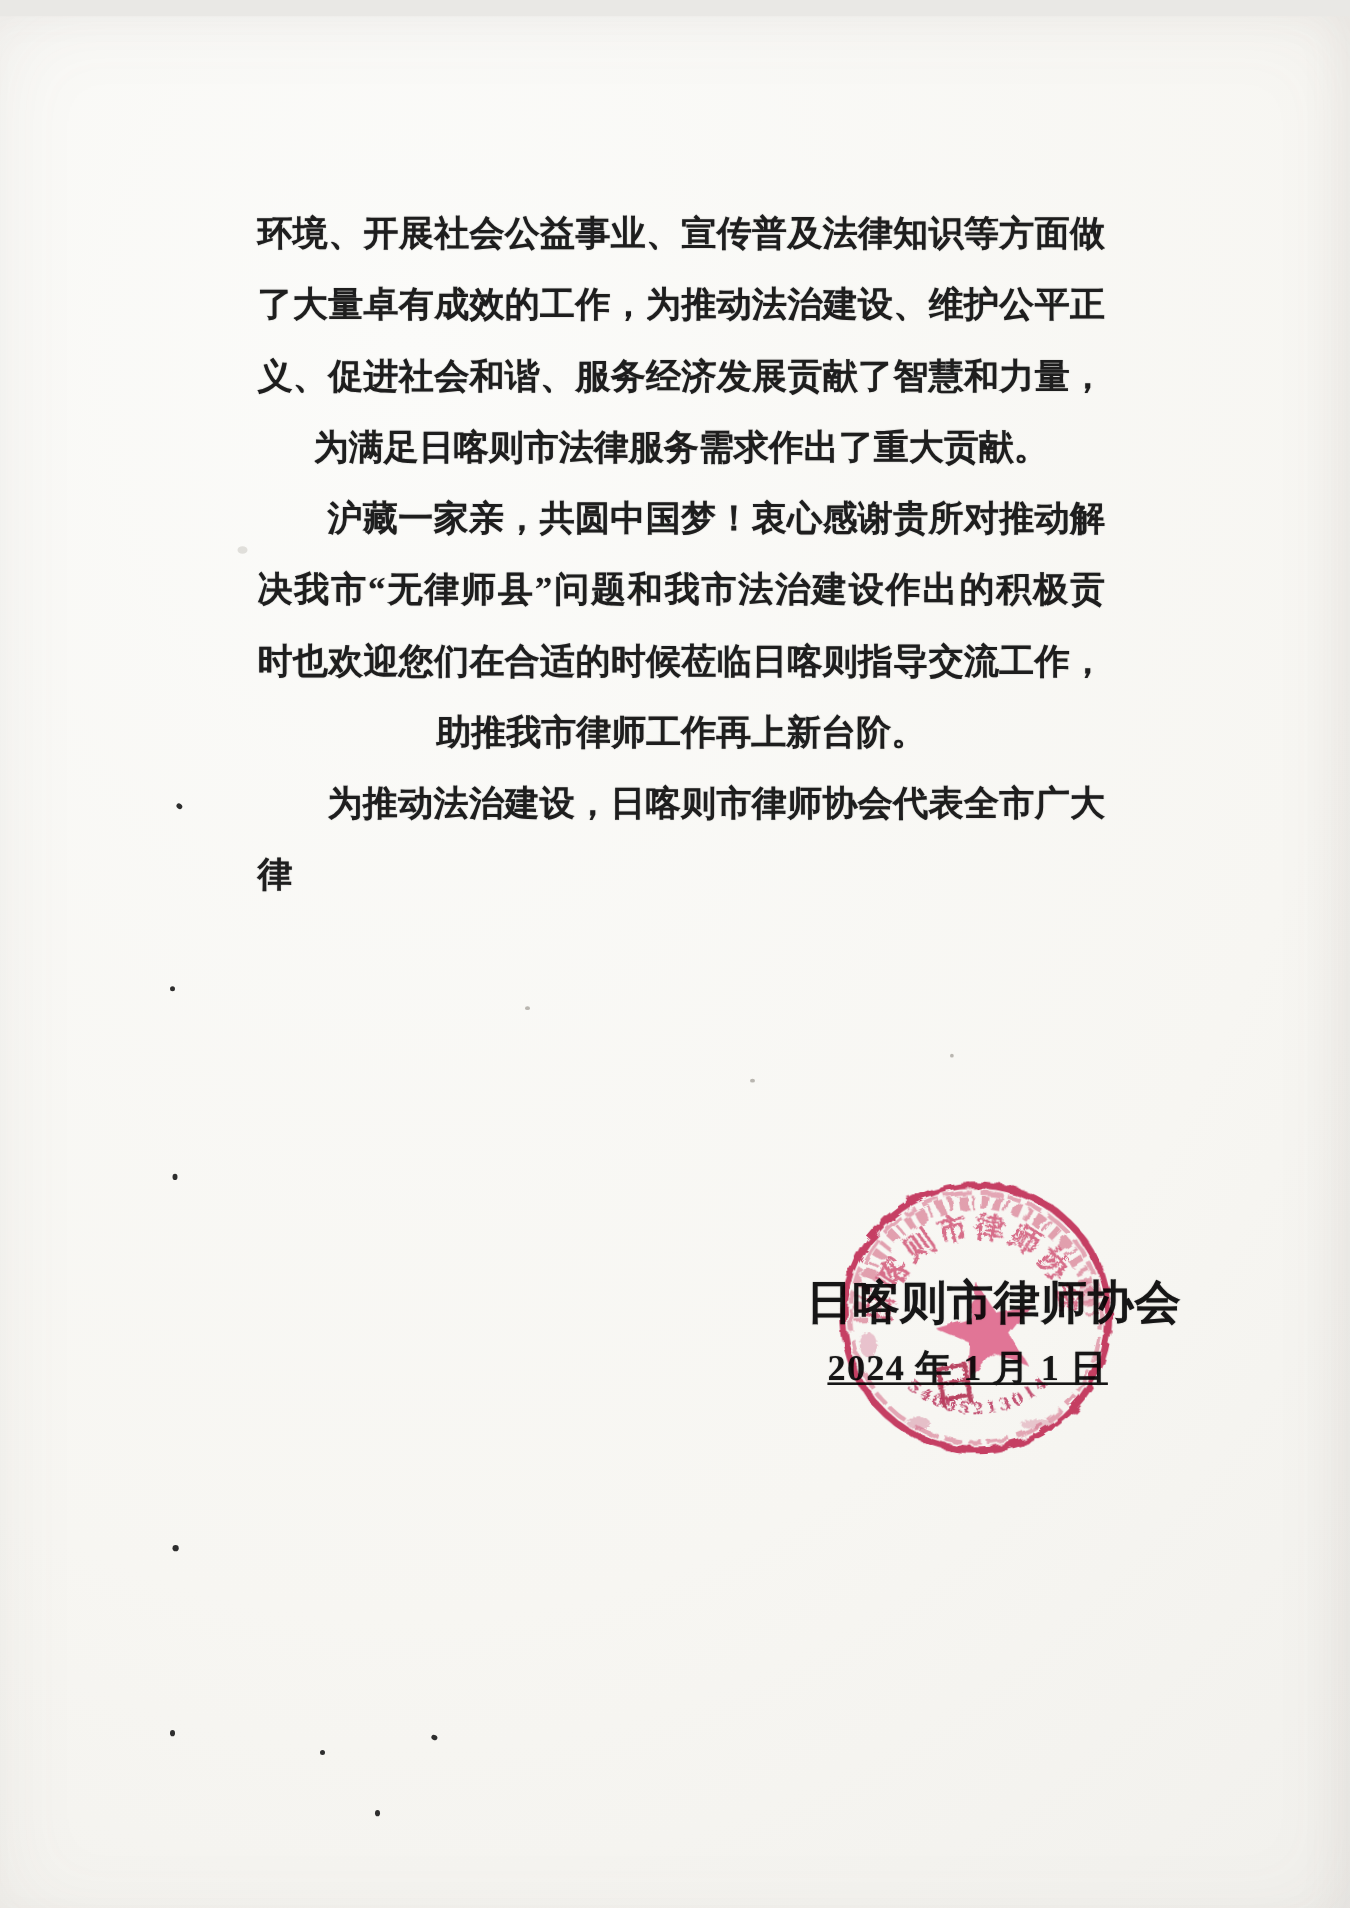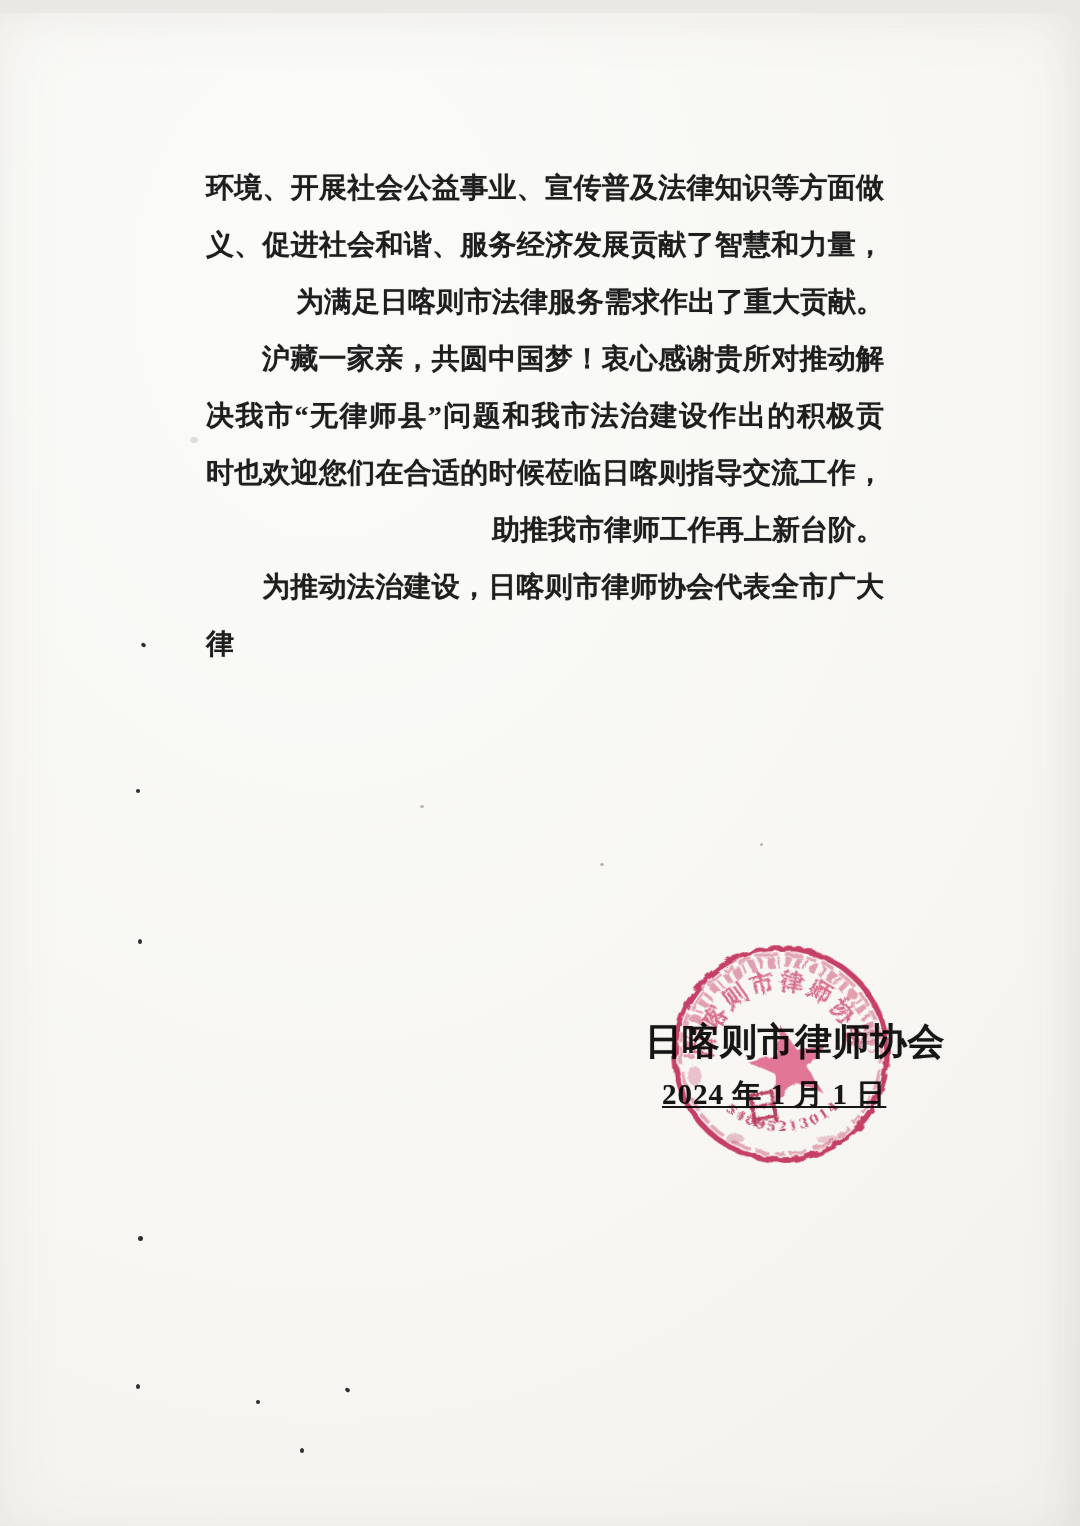--- a/index.html
+++ b/index.html
@@ -13,21 +13,21 @@
   }
   .page::after{
     content:"";position:absolute;inset:0;pointer-events:none;
     box-shadow:inset 0 0 70px rgba(110,105,95,.07), inset -14px 0 30px rgba(110,105,95,.05);
   }
   .body-text{
     position:absolute;left:206px;top:146px;width:678px;
     font-size:28px;line-height:57px;color:#1e1e1e;font-weight:600;
     text-shadow:0 0 1px rgba(25,25,25,.4);
   }
-  .line{white-space:normal;text-align:right;}
+  .line{white-space:normal;text-align:center;}
   .line.fill{text-align:justify;text-align-last:justify;}
   .line.indent{text-indent:56px;}
   .signature{
     position:absolute;left:645px;top:1004px;
     font-size:37px;letter-spacing:0.5px;color:#161616;font-weight:600;
     text-shadow:0 0 1px rgba(25,25,25,.4);z-index:2;
   }
   .date{
     position:absolute;left:662px;top:1062px;
     font-size:29px;letter-spacing:1px;color:#161616;font-weight:600;
@@ -41,20 +41,21 @@
   .speck{position:absolute;background:#2e2e2e;border-radius:50%;z-index:1;}
   .speck.faint{background:#b9b6b0;}
 </style>
 </head>
 <body>
 
 <div class="page">
 
   <div class="body-text">
     <div class="line fill">环境、开展社会公益事业、宣传普及法律知识等方面做</div>
+    <div class="line fill">了大量卓有成效的工作，为推动法治建设、维护公平正</div>
     <div class="line fill">义、促进社会和谐、服务经济发展贡献了智慧和力量，</div>
     <div class="line">为满足日喀则市法律服务需求作出了重大贡献。</div>
     <div class="line fill indent">沪藏一家亲，共圆中国梦！衷心感谢贵所对推动解</div>
     <div class="line fill">决我市“无律师县”问题和我市法治建设作出的积极贡</div>
     <div class="line fill">时也欢迎您们在合适的时候莅临日喀则指导交流工作，</div>
     <div class="line">助推我市律师工作再上新台阶。</div>
     <div class="line fill indent">为推动法治建设，日喀则市律师协会代表全市广大律</div>
   </div>
 
   <div class="signature">日喀则市律师协会</div>

